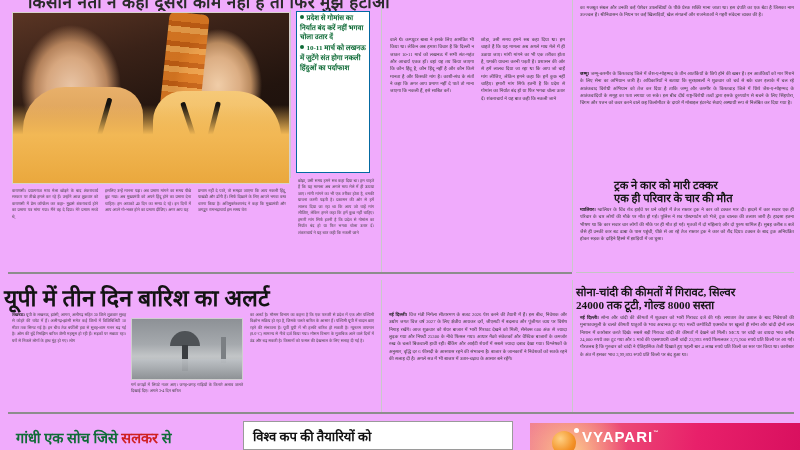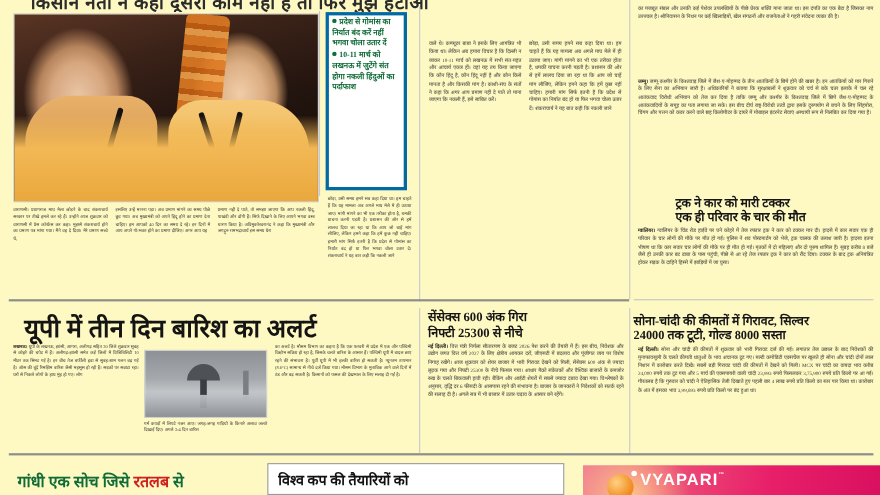--- a/index.html
+++ b/index.html
@@ -2,21 +2,21 @@
 <html><head>
 <meta charset="utf-8">
 <style>
   * { box-sizing: border-box; margin: 0; padding: 0; }
   html, body {
     width: 800px; height: 450px;
     background: #ffffff;
     font-family: "Liberation Serif", "DejaVu Serif", serif;
     overflow: hidden;
   }
-  .page { position: relative; width: 800px; height: 450px; background: #fef9c3; }
+  .page { position: relative; width: 800px; height: 450px; background: #f0abfc; }
   .body-txt {
     font-size: 4.0px; line-height: 1.62; color: #3a3a3a;
     text-align: justify; word-spacing: .2px;
     font-family: "Liberation Serif", serif;
   }
   .body-txt.b5 { font-size: 4.6px; line-height: 1.6; }
   .lead { font-weight: bold; color: #1a1a1a; }
   .vrule { position: absolute; width: 1px; background: #c9c9c9; }
   .hrule { position: absolute; height: 1px; background: #c4c4c4; }
 
@@ -59,21 +59,21 @@
   .pm-mic1, .pm-mic2 {
     position: absolute; background: #15120f; border-radius: 2px;
   }
   .pm-mic1 { left: 86px; top: 84px; width: 5px; height: 62px; transform: rotate(16deg); }
   .pm-mic2 { left: 176px; top: 88px; width: 5px; height: 58px; transform: rotate(-18deg); }
   .pm-mic3 { position: absolute; left: 196px; top: 88px; width: 5px; height: 58px; background:#15120f; transform: rotate(14deg); border-radius:2px;}
 
   
   .green-box {
     position: absolute; left: 296px; top: 11px; width: 74px; height: 162px;
-    border: 3px solid #0369a1; background: #ffffff; padding: 2px 3px 2px 3px;
+    border: 1px solid #0369a1; background: #ffffff; padding: 2px 3px 2px 3px;
   }
   .green-box .gitem { color: #0f6b37; font-weight: bold; font-size: 7.1px; line-height: 1.37; }
   .green-box .gitem + .gitem { margin-top: 1px; }
   .dot { display: inline-block; width: 4.4px; height: 4.4px; background: #0f6b37; border-radius: 50%; margin-right: 2px; vertical-align: 1px; }
 
   
   .red-box {
     position: absolute; left: 392px; top: 9px; width: 172px; height: 22px;
     background: #9c3335; display: flex; align-items: center; justify-content: center;
   }
@@ -198,48 +198,46 @@
   <div class="h-med" style="position:absolute; left:576px; top:286px; width:214px; white-space:pre-line;">सोना-चांदी की कीमतों में गिरावट, सिल्वर
 24000 तक टूटी, गोल्ड 8000 सस्ता</div>
   <div class="body-txt b5" style="position:absolute; left:580px; top:314px; width:214px;">
     <span class="lead">नई दिल्ली।</span>
     <span>सोना और चांदी की कीमतों में शुक्रवार को भारी गिरावट दर्ज की गई। लगातार तेज उछाल के बाद निवेशकों की मुनाफावसूली के चलते कीमती धातुओं के भाव अचानक टूट गए। मल्टी कमोडिटी एक्सचेंज पर खुलते ही सोना और चांदी दोनों लाल निशान में कारोबार करते दिखे। सबसे बड़ी गिरावट चांदी की कीमतों में देखने को मिली। MCX पर चांदी का वायदा भाव करीब 24,000 रुपये तक टूट गया और 5 मार्च की एक्सपायरी वाली चांदी 23,993 रुपये फिसलकर 3,75,900 रुपये प्रति किलो पर आ गई। गौरतलब है कि गुरुवार को चांदी ने ऐतिहासिक तेजी दिखाते हुए पहली बार 4 लाख रुपये प्रति किलो का स्तर पार किया था। कारोबार के अंत में इसका भाव 3,99,893 रुपये प्रति किलो पर बंद हुआ था।</span>
   </div>
 
   <div class="hrule" style="left:8px; top:272px; width:564px; height:2px; background:#8d8d8d;"></div>
   <div class="hrule" style="left:576px; top:272px; width:218px;"></div>
 
-  <div class="h-big" style="position:absolute; left:22px; top:281px; width:360px;">यूपी में तीन दिन बारिश का अलर्ट</div>
+  <div class="h-big" style="position:absolute; left:4px; top:281px; width:360px;">यूपी में तीन दिन बारिश का अलर्ट</div>
 
   <div class="body-txt" style="position:absolute; left:12px; top:312px; width:114px;">
     <span class="lead">लखनऊ।</span>
     <span>यूपी के लखनऊ, झांसी, आगरा, अलीगढ़ सहित 30 जिले शुक्रवार सुबह से कोहरे की चपेट में हैं। अलीगढ़-झांसी समेत कई जिलों में विजिबिलिटी 10 मीटर तक सिमट गई है। इन बीच तेज बर्फीली हवा से सुबह-शाम गलन बढ़ गई है। ओस की बूंदें रिमझिम बारिश जैसी महसूस हो रही हैं। सड़कों पर सन्नाटा रहा। घरों से निकले लोगों के हाथ मुंह हो गए। लोग</span>
   </div>
 
   <div class="photo-wx">
     <div class="tower"></div>
     <div class="umb"></div>
     <div class="per"></div>
     <div class="refl"></div>
   </div>
   <div class="body-txt" style="position:absolute; left:131px; top:382px; width:112px;">गर्म कपड़ों में लिपटे नजर आए। जगह-जगह गाड़ियों के किनारे अलाव जलते दिखाई दिए। अगले 3-4 दिन बारिश</div>
 
   <div class="body-txt" style="position:absolute; left:250px; top:312px; width:124px;">का अलर्ट है। मौसम विभाग का कहना है कि एक फरवरी से प्रदेश में एक और पश्चिमी विक्षोभ सक्रिय हो रहा है, जिसके चलते बारिश के आसार हैं। पश्चिमी यूपी में बादल छाए रहने की संभावना है। पूर्वी यूपी में भी हल्की बारिश हो सकती है। न्यूनतम तापमान (8.6°C) सामान्य से नीचे दर्ज किया गया। मौसम विभाग के मुताबिक आने वाले दिनों में ठंड और बढ़ सकती है। किसानों को फसल की देखभाल के लिए सलाह दी गई है।</div>
 
-  <div class="h-sm" style="position:absolute; left:389px; top:283px; width:178px; white-space:pre-line; font-size:11.5px;">सेंसेक्स 600 अंक गिरा
-निफ्टी 25300 से नीचे</div>
   <div class="body-txt b5" style="position:absolute; left:389px; top:311px; width:178px;">
     <span class="lead">नई दिल्ली।</span>
     <span>वित्त मंत्री निर्मला सीतारमण के बजट 2026 पेश करने की तैयारी में हैं। इस बीच, निवेशक और उद्योग जगत वित्त वर्ष 2027 के लिए क्षेत्रीय आयकर दरों, जीएसटी में बदलाव और पूंजीगत व्यय पर विशेष निगाह रखेंगे। आज शुक्रवार को शेयर बाजार में भारी गिरावट देखने को मिली, सेंसेक्स 600 अंक से ज्यादा लुढ़क गया और निफ्टी 25300 के नीचे फिसल गया। आधार मैक्रो संकेतकों और वैश्विक बाजारों के कमजोर रुख के चलते बिकवाली हावी रही। बैंकिंग और आईटी शेयरों में सबसे ज्यादा दबाव देखा गया। विश्लेषकों के अनुसार, वृद्धि दर 6 फीसदी के आसपास रहने की संभावना है। बाजार के जानकारों ने निवेशकों को सतर्क रहने की सलाह दी है। अगले सत्र में भी बाजार में उतार-चढ़ाव के आसार बने रहेंगे।</span>
   </div>
 
   <div class="hrule" style="left:8px; top:412px; width:786px; height:2px; background:#8d8d8d;"></div>
 
   <div class="bottom-hl">
-    <span>गांधी एक सोच जिसे </span><span class="red">रतलब</span><span> से</span>
+    <span>गांधी एक सोच जिसे </span><span class="red">सलकर</span><span> से</span>
   </div>
 
   <div class="wc-box">
     <span class="t">विश्व कप की तैयारियों को</span>
   </div>
 
   <div class="ad-banner">
     <div class="glow"></div>
     <div class="orb"></div>
     <div class="orb-dot"></div>

